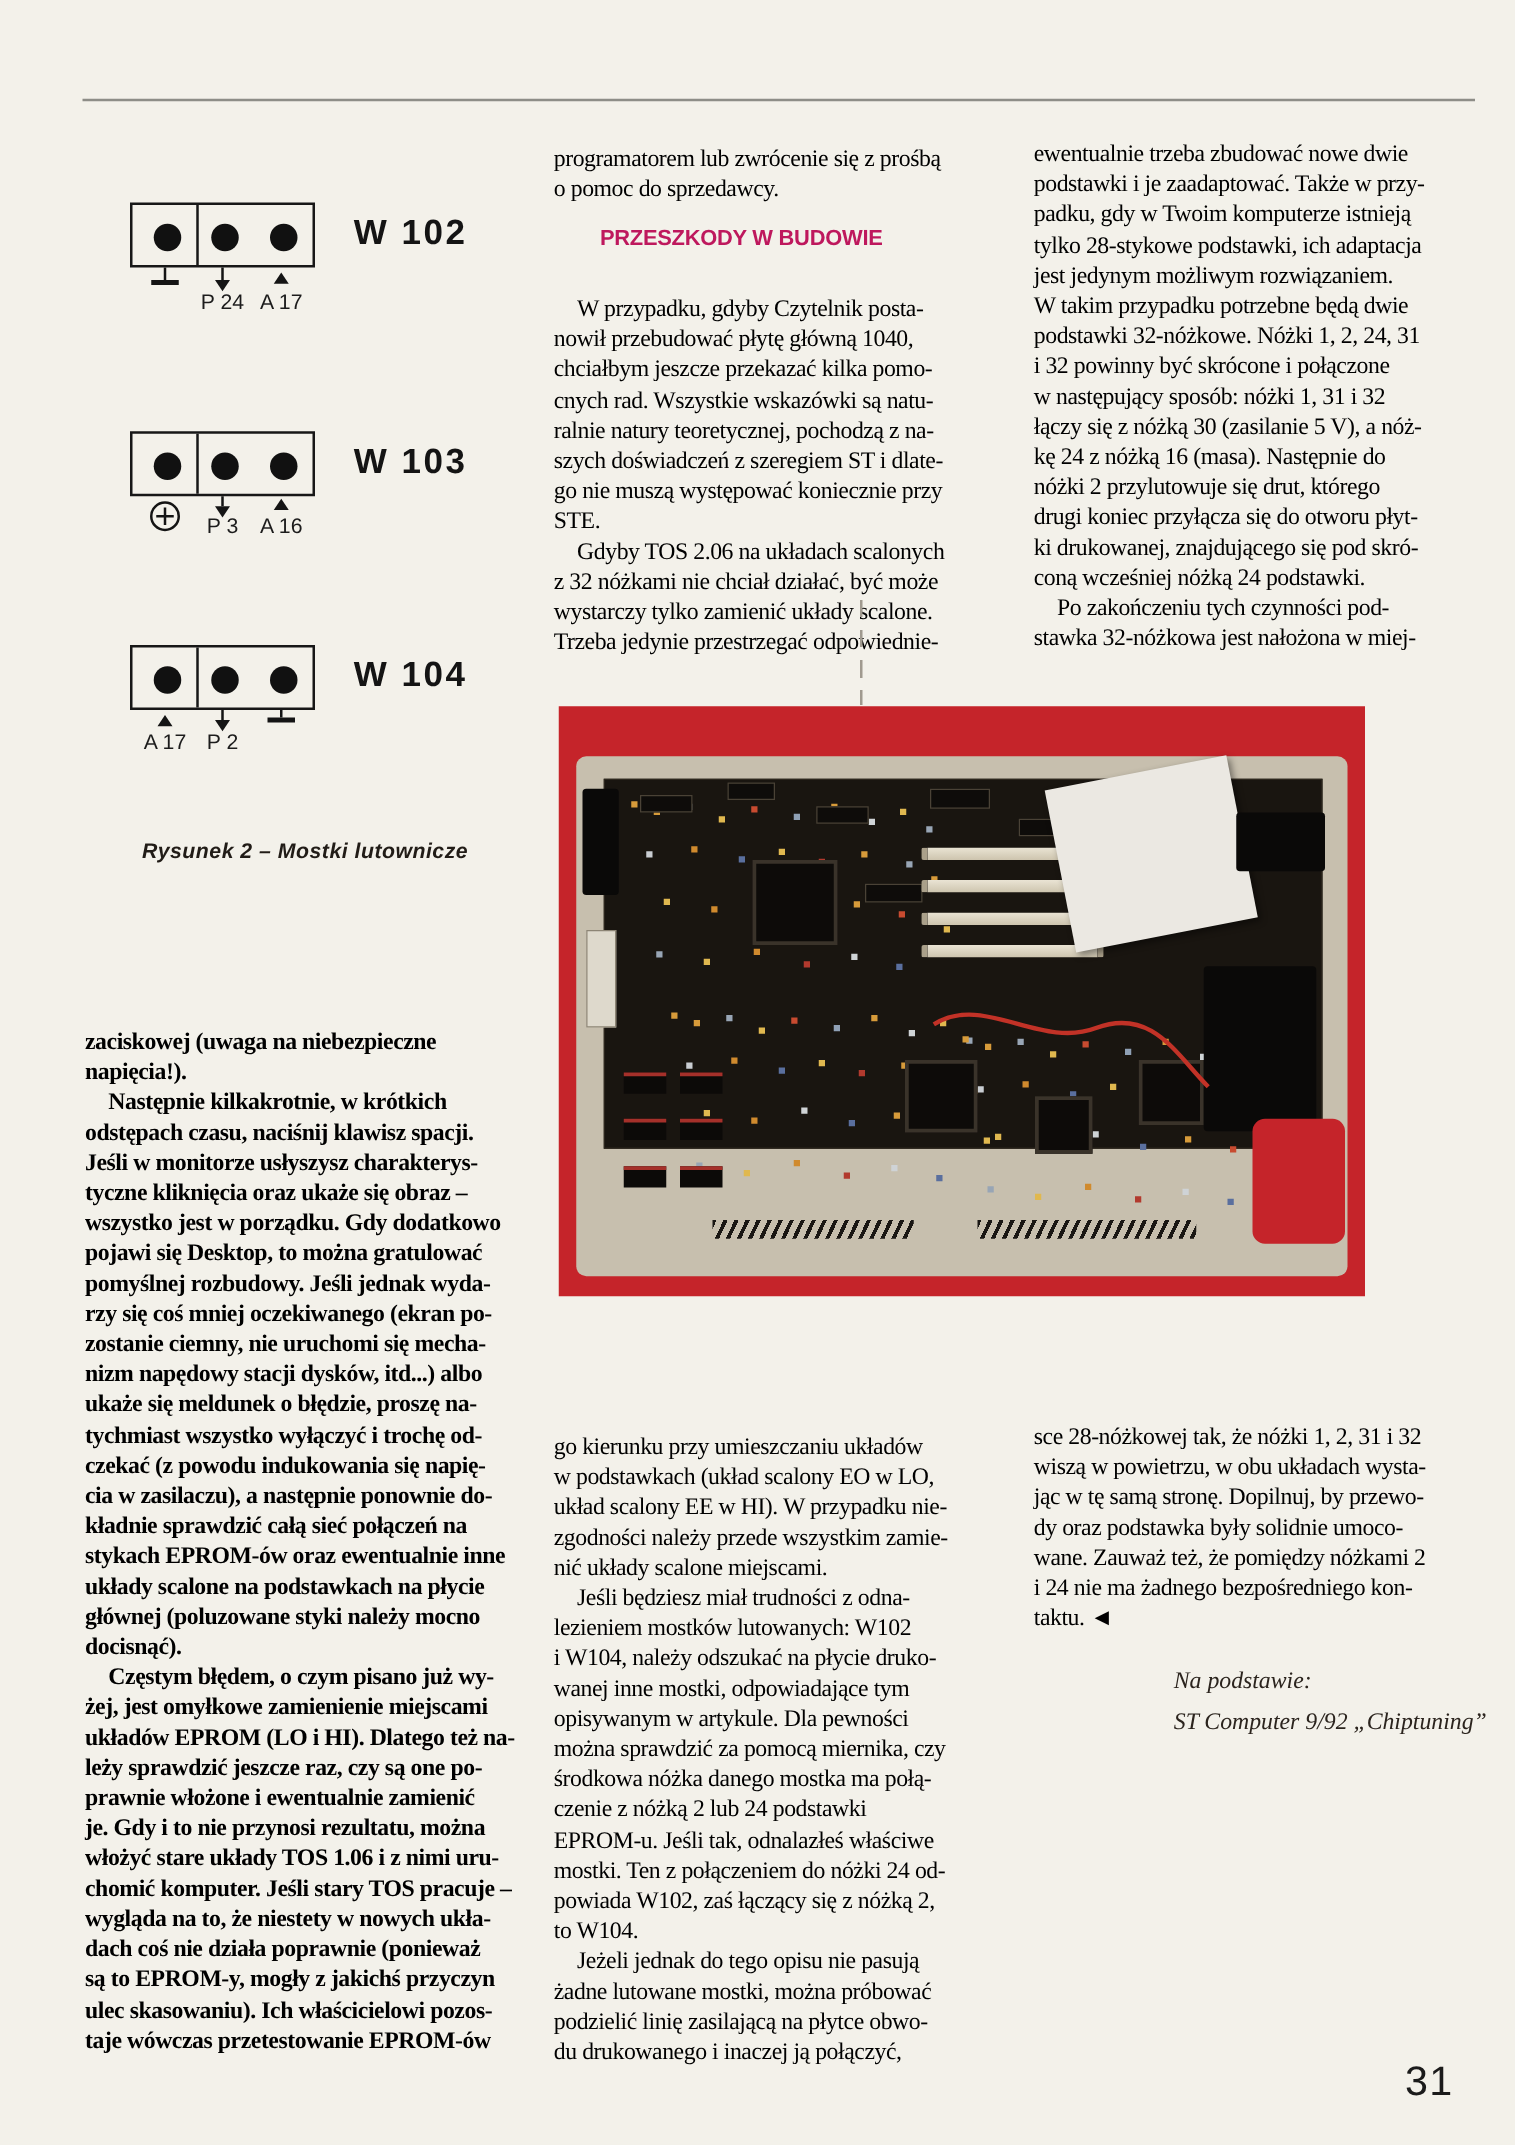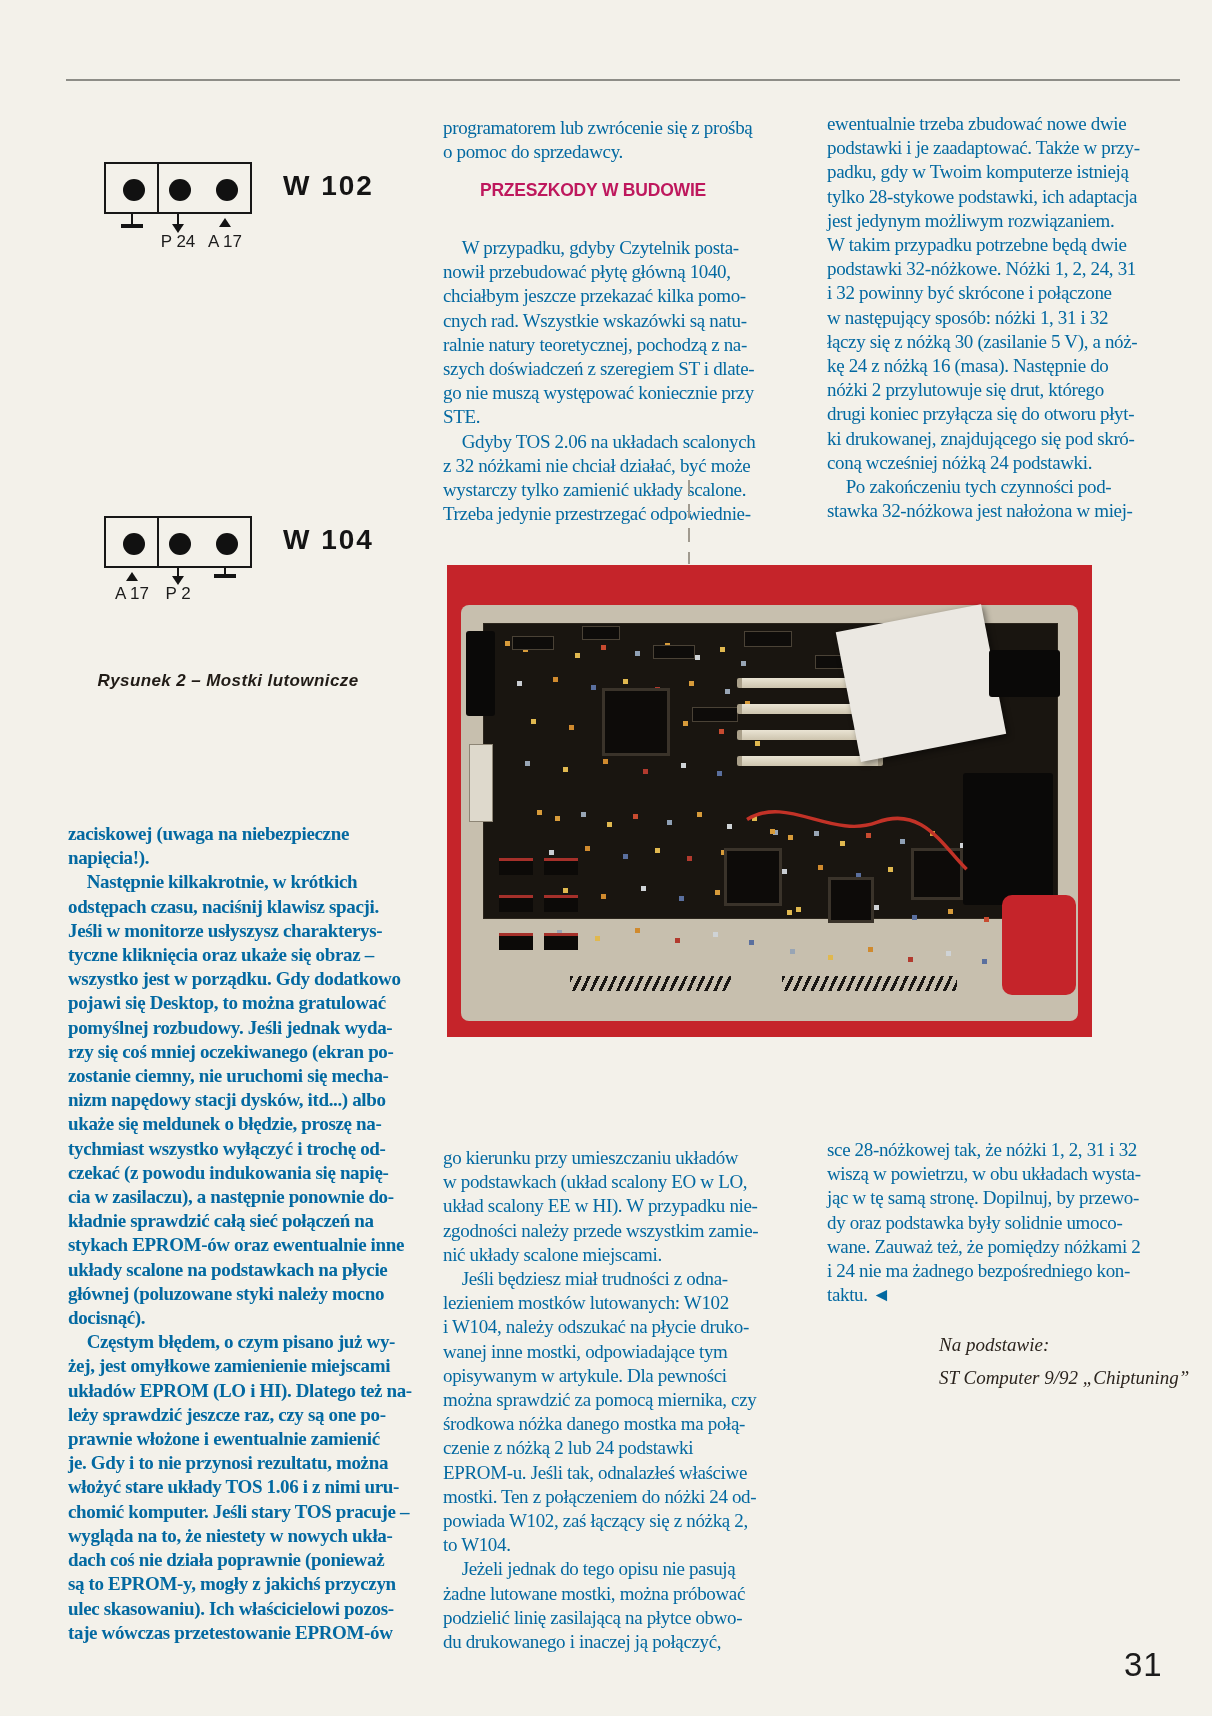--- a/index.html
+++ b/index.html
@@ -2,21 +2,21 @@
 <html><head>
 <meta charset="utf-8">
 <style>
   html,body{margin:0;padding:0;}
   body{width:1212px;height:1716px;background:#f3f1ea;position:relative;overflow:hidden;
        font-family:"Liberation Serif",serif;color:#2b241e;}
   .abs{position:absolute;}
   .rule{background:#8d8d87;height:2px;}
   
   .txt{white-space:pre-line;font-size:19px;line-height:24.2px;letter-spacing:-0.35px;
-       color:#0369a1;width:352px;}
+       color:#000000;width:352px;}
   .heading{font-family:"Liberation Sans",sans-serif;font-weight:bold;font-size:17.5px;
        letter-spacing:-0.2px;text-align:center;color:#be185d;}
   .figcap{font-family:"Liberation Sans",sans-serif;font-style:italic;font-weight:bold;
        font-size:17px;letter-spacing:0.4px;text-align:center;color:#211c17;}
   .photocap{font-family:"Liberation Sans",sans-serif;font-style:italic;font-weight:bold;
        font-size:20px;letter-spacing:0.8px;text-align:center;color:#211c17;}
   .srcnote{white-space:pre-line;font-style:italic;font-size:19px;line-height:33px;color:#2b241e;}
   .pagenum{font-family:"Liberation Sans",sans-serif;font-size:33px;letter-spacing:1px;color:#1b1b1b;}
   
   .diagram{position:absolute;width:310px;height:110px;}
@@ -79,39 +79,54 @@
     <div class="wtitle">W 102</div>
     <span class="stem" style="left:27px;top:52px;height:10px;"></span>
     <span class="gndbar" style="left:17px;top:62px;"></span>
     <span class="stem" style="left:73px;top:52px;height:10px;"></span>
     <span class="tri tri-down" style="left:68px;top:62px;"></span>
     <span class="tri tri-up" style="left:115px;top:56px;"></span>
     <span class="pinlabel" style="left:44px;top:70px;">P 24</span>
     <span class="pinlabel" style="left:91px;top:70px;">A 17</span>
   </div>
 
+  <div class="diagram" style="left:104px;top:345px;">
+    <div class="jbox">
+      <div class="jdiv"></div>
+      <span class="dot" style="left:17px;"></span>
+      <span class="dot" style="left:63px;"></span>
+      <span class="dot" style="left:110px;"></span>
+    </div>
+    <div class="wtitle">W 103</div>
+    <span class="pluscir" style="left:16px;top:56px;"></span>
+    <span class="stem" style="left:73px;top:52px;height:8px;"></span>
+    <span class="tri tri-down" style="left:68px;top:60px;"></span>
+    <span class="tri tri-up" style="left:115px;top:54px;"></span>
+    <span class="pinlabel" style="left:44px;top:66px;">P 3</span>
+    <span class="pinlabel" style="left:91px;top:66px;">A 16</span>
+  </div>
 
   <div class="diagram" style="left:104px;top:516px;">
     <div class="jbox">
       <div class="jdiv"></div>
       <span class="dot" style="left:17px;"></span>
       <span class="dot" style="left:63px;"></span>
       <span class="dot" style="left:110px;"></span>
     </div>
     <div class="wtitle">W 104</div>
     <span class="tri tri-up" style="left:22px;top:56px;"></span>
     <span class="stem" style="left:73px;top:52px;height:8px;"></span>
     <span class="tri tri-down" style="left:68px;top:60px;"></span>
     <span class="stem" style="left:120px;top:52px;height:6px;"></span>
     <span class="gndbar" style="left:110px;top:58px;"></span>
     <span class="pinlabel" style="left:-2px;top:68px;">A 17</span>
     <span class="pinlabel" style="left:44px;top:68px;">P 2</span>
   </div>
 
-  <div class="abs figcap" style="left:48px;top:671px;width:360px;">Rysunek 2 – Mostki lutownicze</div>
+  <div class="abs figcap" style="left:64px;top:671px;width:360px;">Rysunek 2 – Mostki lutownicze</div>
 
   <div class="abs txt" style="left:68px;top:822px;width:346px;font-weight:bold;">zaciskowej (uwaga na niebezpieczne
 napięcia!).
  Następnie kilkakrotnie, w krótkich
 odstępach czasu, naciśnij klawisz spacji.
 Jeśli w monitorze usłyszysz charakterys-
 tyczne kliknięcia oraz ukaże się obraz –
 wszystko jest w porządku. Gdy dodatkowo
 pojawi się Desktop, to można gratulować
 pomyślnej rozbudowy. Jeśli jednak wyda-

